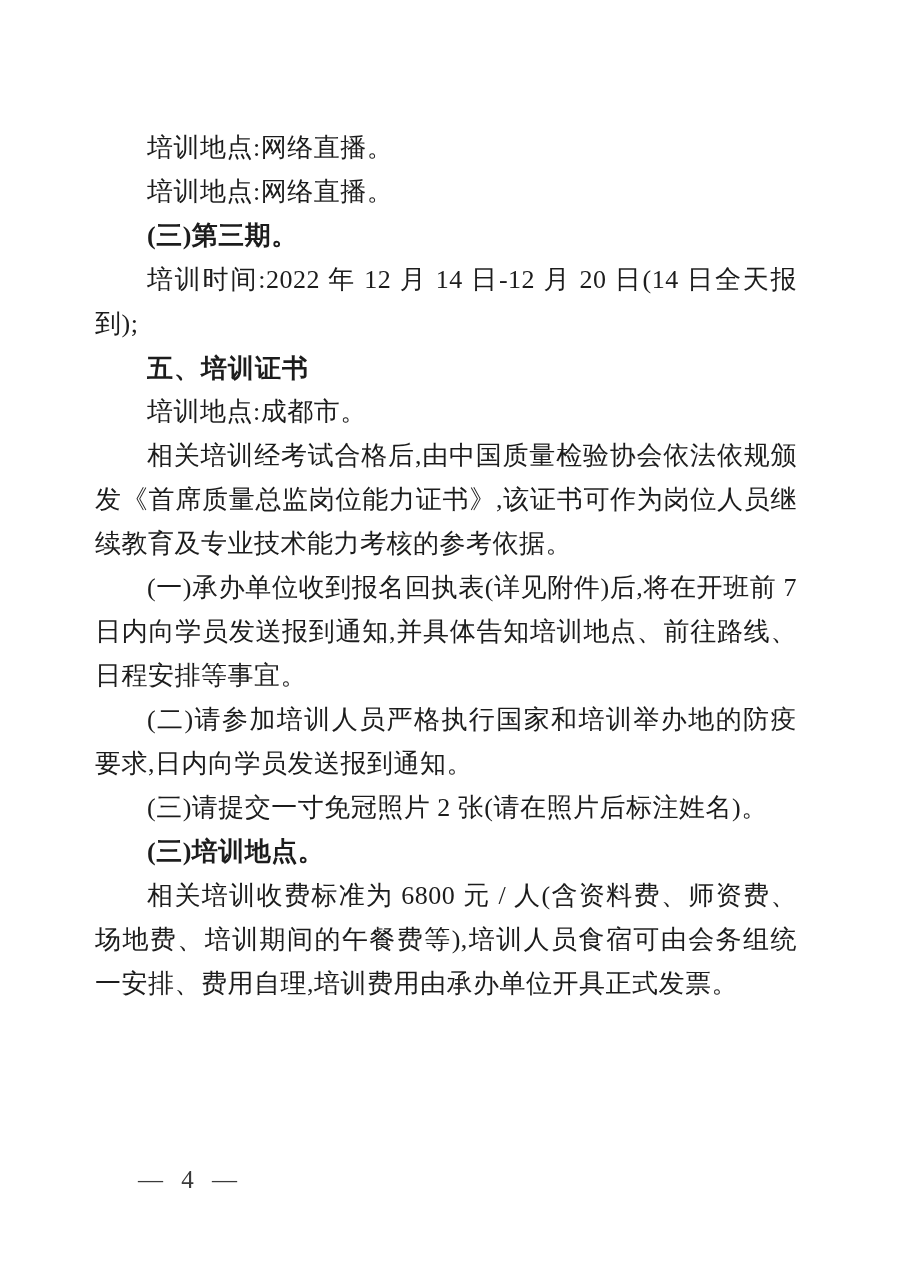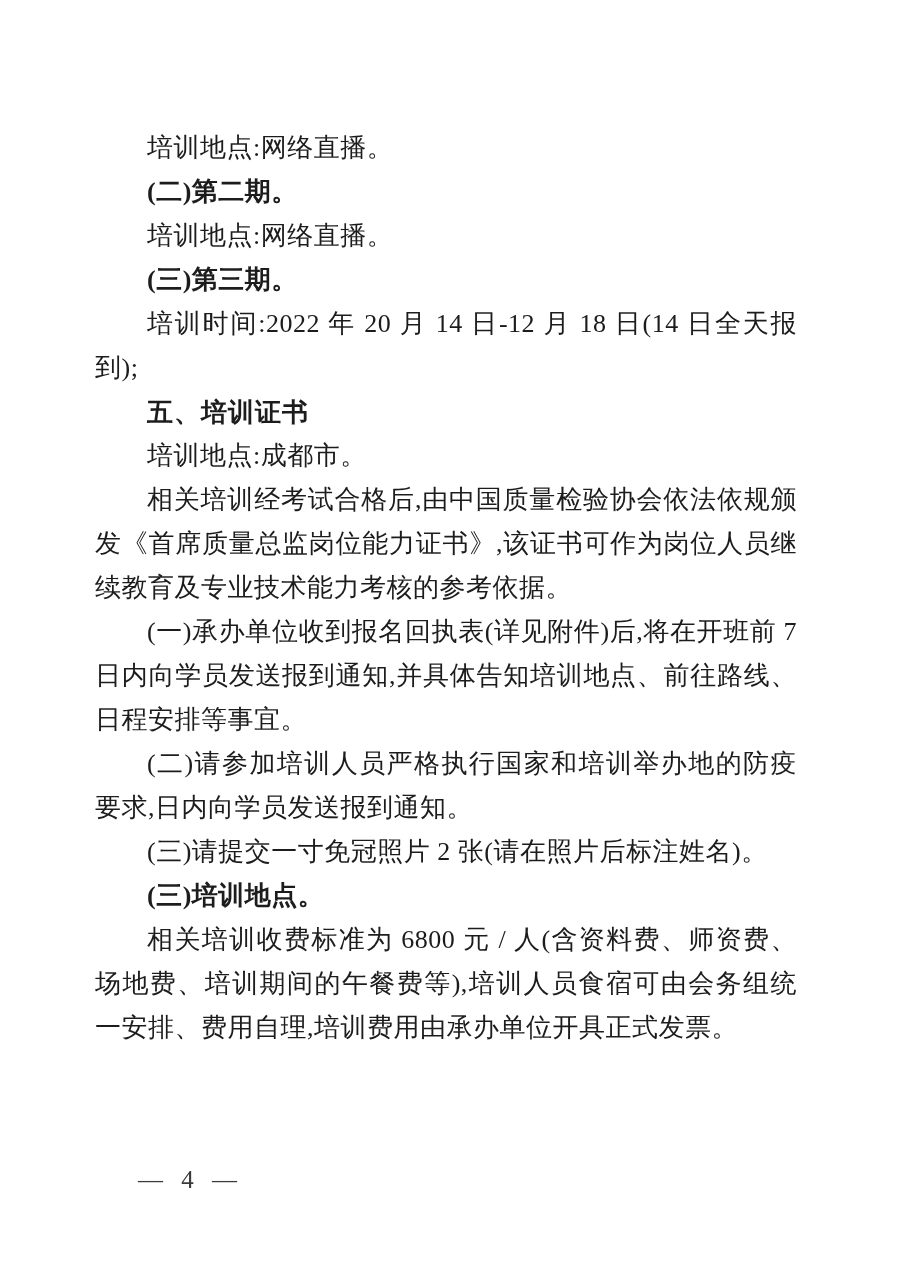--- a/index.html
+++ b/index.html
@@ -53,24 +53,23 @@
     letter-spacing: 6px;
     font-family: "Liberation Serif", "DejaVu Serif", serif;
   }
 </style>
 </head>
 <body>
 
 <div class="page">
   <div class="content">
     <p class="line">培训地点:网络直播。</p>
-    <p class="line subheading">(二)第二期。</p>
     <p class="line">培训地点:网络直播。</p>
     <p class="line subheading">(三)第三期。</p>
-    <p class="line">培训时间:2022 年 20 月 14 日-12 月 18 日(14 日全天报到);</p>
+    <p class="line">培训时间:2022 年 12 月 14 日-12 月 20 日(14 日全天报到);</p>
     <p class="line heading">五、培训证书</p>
     <p class="line">培训地点:成都市。</p>
     <p class="line">相关培训经考试合格后,由中国质量检验协会依法依规颁发《首席质量总监岗位能力证书》,该证书可作为岗位人员继续教育及专业技术能力考核的参考依据。</p>
     <p class="line">(一)承办单位收到报名回执表(详见附件)后,将在开班前 7 日内向学员发送报到通知,并具体告知培训地点、前往路线、日程安排等事宜。</p>
     <p class="line">(二)请参加培训人员严格执行国家和培训举办地的防疫要求,日内向学员发送报到通知。</p>
     <p class="line">(三)请提交一寸免冠照片 2 张(请在照片后标注姓名)。</p>
     <p class="line subheading">(三)培训地点。</p>
     <p class="line">相关培训收费标准为 6800 元 / 人(含资料费、师资费、场地费、培训期间的午餐费等),培训人员食宿可由会务组统一安排、费用自理,培训费用由承办单位开具正式发票。</p>
   </div>
   <div class="page-number">— 4 —</div>

